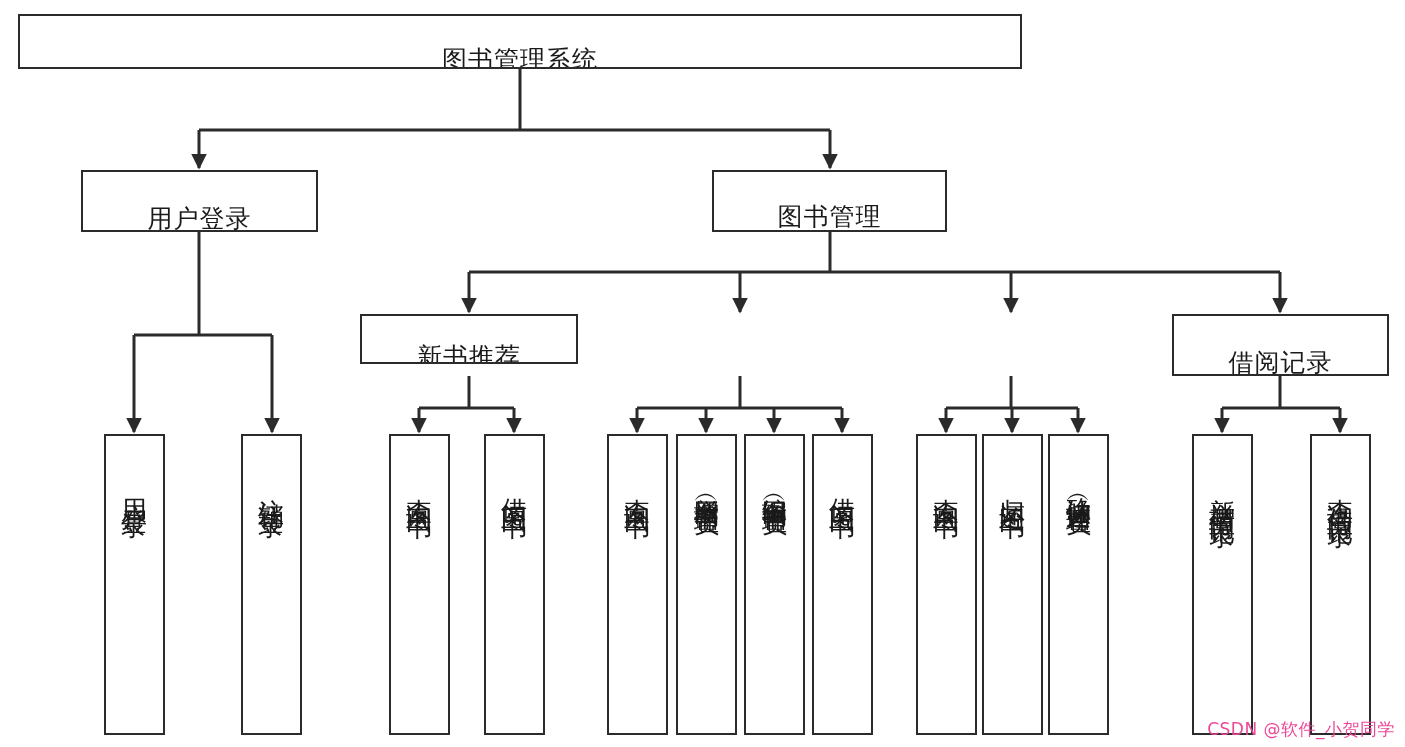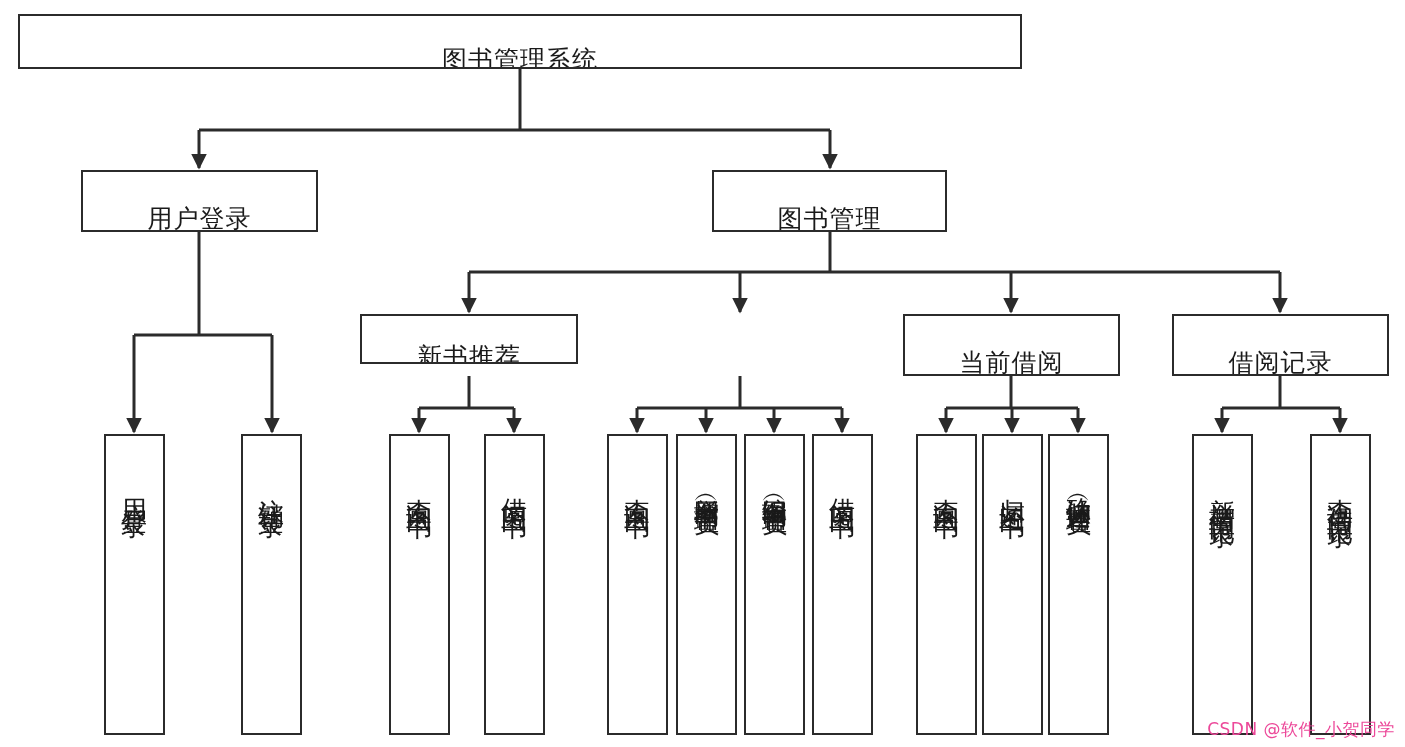--- a/index.html
+++ b/index.html
@@ -137,32 +137,29 @@
   </svg>
 
   <div class="node root horizontal" style="left: 18px; top: 14px; width: 1004px; height: 55px;">
     <span class="node-label">图书管理系统</span>
   </div>
 
   <div class="node horizontal" style="left: 81px; top: 170px; width: 237px; height: 62px;">
     <span class="node-label">用户登录</span>
   </div>
 
-  <div class="node horizontal" style="left: 712px; top: 170px; width: 235px; height: 62px;">
+  <div class="node horizontal" style="left: 712px; top: 170px; width: 235px; height: 62px; font-family: Liberation Mono, monospace;">
     <span class="node-label">图书管理</span>
   </div>
 
   <div class="node horizontal" style="left: 360px; top: 314px; width: 218px; height: 50px;">
     <span class="node-label">新书推荐</span>
   </div>
 
 
-  <div class="node horizontal" style="left: 903px; top: 314px; width: 217px; height: 62px;">
-    <span class="node-label">当前借阅</span>
-  </div>
 
   <div class="node horizontal" style="left: 1172px; top: 314px; width: 217px; height: 62px; font-family: Liberation Serif, serif;">
     <span class="node-label">借阅记录</span>
   </div>
 
   <div class="node vertical" style="left: 104px; top: 434px; width: 61px; height: 301px;">
     <span class="node-label">用户登录</span>
   </div>
 
   <div class="node vertical" style="left: 241px; top: 434px; width: 61px; height: 301px;">

